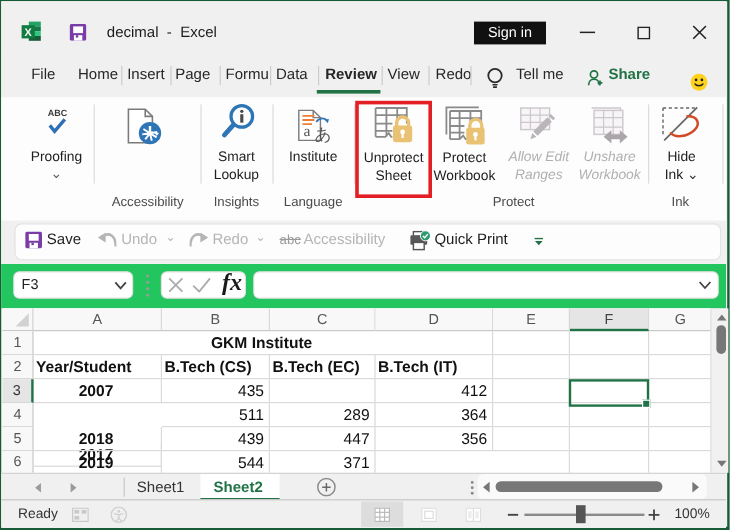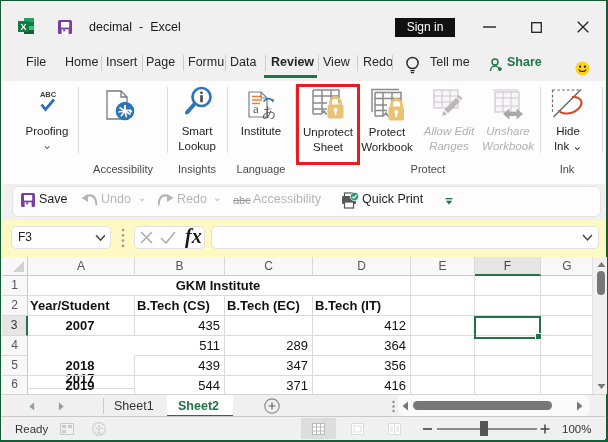--- a/index.html
+++ b/index.html
@@ -22,21 +22,21 @@
 .rlabel { position:absolute; top:82px; font-size:11px; color:#4a4a4a; width:100px; text-align:center; }
 .rtext { position:absolute; font-size:11.5px; color:#1e1e1e; text-align:center; line-height:15px; }
 .rtext.gray { color:#b0b0b0;font-style:italic; }
 #redbox { position:absolute; left:295px; top:3px; width:64px; height:81px; border:3px solid #e31e25; }
 
 #qat { position:absolute; left:0; top:183px; width:604px; height:36px; background:#f0f0f0; }
 #qatpill { position:absolute; left:11px; top:2px; width:589px; height:31px; background:#fdfdfd; border:1px solid #e3e3e3; border-radius:6px; }
 .qtext { position:absolute; top:8px; font-size:12.5px; color:#1e1e1e; }
 .qgray { color:#b5b5b5; }
 
-#fbar { position:absolute; left:0; top:219px; width:604px; height:37px; background:#fef9c3; }
+#fbar { position:absolute; left:0; top:219px; width:604px; height:37px; background:#22c55e; }
 .fbox { position:absolute; top:6px; height:23px; background:#fff; border:1px solid #e0e0e0; border-radius:5px; }
 
 #grid { position:absolute; left:1px; top:256px; width:590px; height:137px; background:#fff; }
 .chdr { position:absolute; top:0; height:19px; background:#f8f8f8; border-right:1px solid #d8d8d8; border-bottom:1px solid #c8c8c8; font-size:12px; color:#555; text-align:center; line-height:18px; }
 .rhdr { position:absolute; left:0; width:26px; background:#f8f8f8; border-right:1px solid #c8c8c8; border-bottom:1px solid #d8d8d8; font-size:12px; color:#555; text-align:center; }
 .cell { position:absolute; border-right:1px solid #dadada; border-bottom:1px solid #dadada; font-size:13px; color:#111; padding:2px 4px 0 2px; }
 .b { font-weight:bold; }
 .num { text-align:right; }
 .ctr { text-align:center; }
 #vscroll { position:absolute; left:591px; top:256px; width:15px; height:137px; background:#f1f1f1; border-left:1px solid #e0e0e0; }
@@ -318,29 +318,28 @@
   <div class="cell" style="left:539px;top:59px;width:52px;height:20px;border-right:none;"></div>
   <div class="cell b ctr" style="left:26px;top:92px;width:107px;height:20px;margin-top:20px;">2017</div>
   <div class="cell num" style="left:133px;top:79px;width:90px;height:20px;">511</div>
   <div class="cell num" style="left:223px;top:79px;width:88px;height:20px;">289</div>
   <div class="cell num" style="left:311px;top:79px;width:98px;height:20px;">364</div>
   <div class="cell" style="left:409px;top:79px;width:64px;height:20px;"></div>
   <div class="cell" style="left:473px;top:79px;width:66px;height:20px;"></div>
   <div class="cell" style="left:539px;top:79px;width:52px;height:20px;border-right:none;"></div>
   <div class="cell b ctr" style="left:26px;top:99px;width:107px;height:20px;">2018</div>
   <div class="cell num" style="left:133px;top:99px;width:90px;height:20px;">439</div>
-  <div class="cell num" style="left:223px;top:99px;width:88px;height:20px;">347</div>
+  <div class="cell num" style="left:223px;top:99px;width:88px;height:20px;">447</div>
   <div class="cell num" style="left:311px;top:99px;width:98px;height:20px;">356</div>
   <div class="cell" style="left:409px;top:99px;width:64px;height:20px;"></div>
   <div class="cell" style="left:473px;top:99px;width:66px;height:20px;"></div>
   <div class="cell" style="left:539px;top:99px;width:52px;height:20px;border-right:none;"></div>
   <div class="cell b ctr" style="left:26px;top:119px;width:107px;height:18px;border-bottom:none;">2019</div>
   <div class="cell num" style="left:133px;top:119px;width:90px;height:18px;border-bottom:none;">544</div>
   <div class="cell num" style="left:223px;top:119px;width:88px;height:18px;border-bottom:none;">371</div>
-  <div class="cell num" style="left:311px;top:119px;width:98px;height:18px;border-bottom:none;">416</div>
   <div class="cell" style="left:409px;top:119px;width:64px;height:18px;border-bottom:none;"></div>
   <div class="cell" style="left:473px;top:119px;width:66px;height:18px;border-bottom:none;"></div>
   <div class="cell" style="left:539px;top:119px;width:52px;height:18px;border-bottom:none;border-right:none;"></div>
 
   <div class="abs" style="left:472px;top:59px;width:67px;height:23px;border:2px solid #217346;"></div>
   <div class="abs" style="left:533px;top:76px;width:7px;height:7px;background:#217346;border:1px solid #fff;"></div>
 </div>
 
 <div id="vscroll">
   <svg class="abs" style="left:4px;top:4px" width="9" height="7" viewBox="0 0 9 7">

